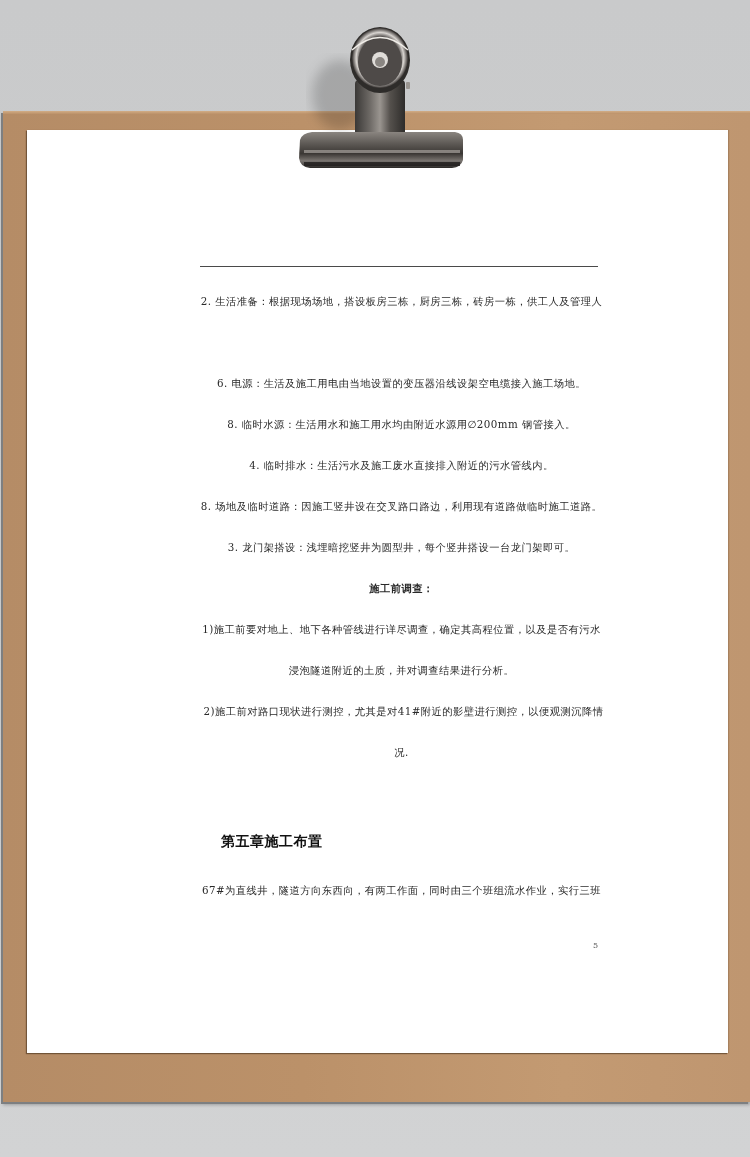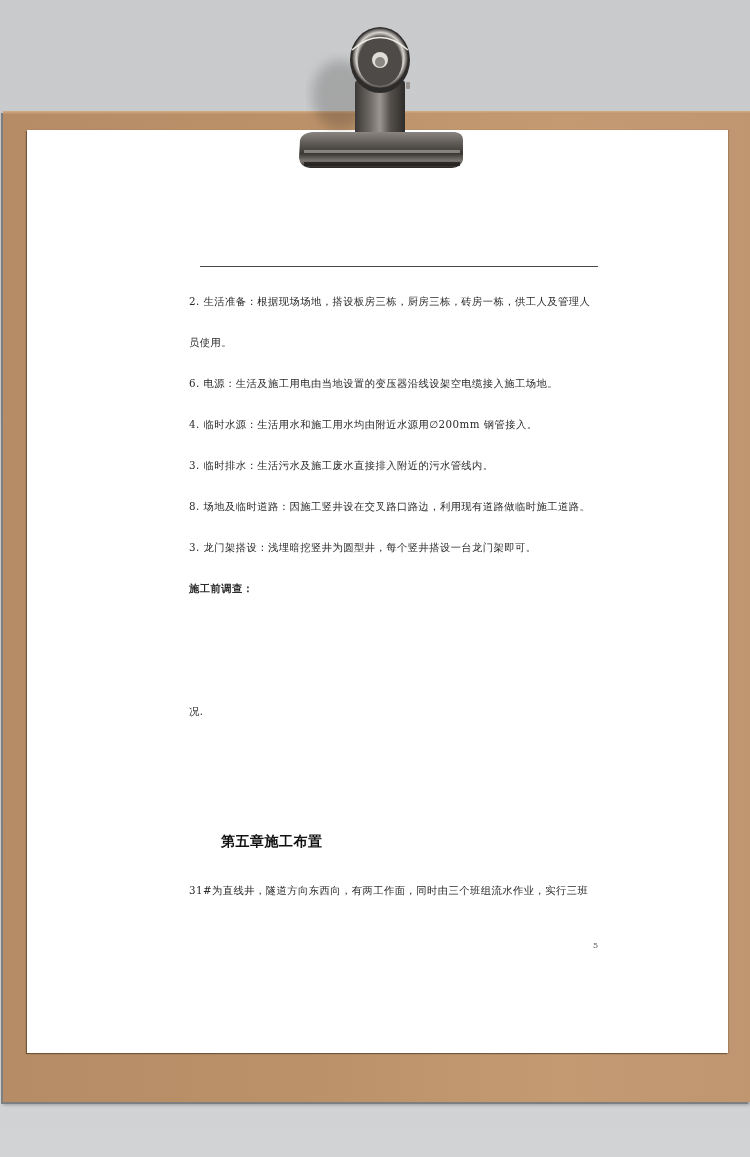--- a/index.html
+++ b/index.html
@@ -42,20 +42,21 @@
     }
     .para {
       position: absolute;
       left: 189px;
       width: 425px;
       font-size: 10.3px;
       line-height: 41px;
       color: #2a2a2a;
       letter-spacing: 0.45px;
       white-space: nowrap;
+      text-align: center;
     }
     .indent { padding-left: 4px; }
     .chapter {
       position: absolute;
       left: 221px; top: 833px;
       font-family: Liberation Sans, sans-serif;
       font-weight: bold;
       font-size: 14px;
       color: #111;
       letter-spacing: 0.5px;
@@ -71,58 +72,60 @@
 <body>
 
 <div class="board"></div>
 
 <div class="paper"></div>
 
 <div class="rule"></div>
 
 <div class="para" style="top:281px;">
   <div>2. 生活准备：根据现场场地，搭设板房三栋，厨房三栋，砖房一栋，供工人及管理人</div>
-  <div>员使用。</div>
 </div>
 
 <div class="para" style="top:363px;">
   <div>6. 电源：生活及施工用电由当地设置的变压器沿线设架空电缆接入施工场地。</div>
 </div>
 
 <div class="para" style="top:404px;">
-  <div>4. 临时水源：生活用水和施工用水均由附近水源用∅200mm 钢管接入。</div>
+  <div>8. 临时水源：生活用水和施工用水均由附近水源用∅200mm 钢管接入。</div>
 </div>
 
 <div class="para" style="top:445px;">
-  <div>3. 临时排水：生活污水及施工废水直接排入附近的污水管线内。</div>
+  <div>4. 临时排水：生活污水及施工废水直接排入附近的污水管线内。</div>
 </div>
 
 <div class="para" style="top:486px;">
   <div>8. 场地及临时道路：因施工竖井设在交叉路口路边，利用现有道路做临时施工道路。</div>
 </div>
 
 <div class="para" style="top:527px;">
   <div>3. 龙门架搭设：浅埋暗挖竖井为圆型井，每个竖井搭设一台龙门架即可。</div>
 </div>
 
 <div class="para" style="top:568px;font-weight:bold;">
   <div>施工前调查：</div>
 </div>
 
 <div class="para" style="top:609px;">
+  <div>1)施工前要对地上、地下各种管线进行详尽调查，确定其高程位置，以及是否有污水</div>
+  <div>浸泡隧道附近的土质，并对调查结果进行分析。</div>
 </div>
 
 <div class="para indent" style="top:691px;">
+  <div> 2)施工前对路口现状进行测控，尤其是对41#附近的影壁进行测控，以便观测沉降情</div>
   <div style="margin-left:-4px;">况.</div>
 </div>
 
 <div class="chapter">第五章施工布置</div>
 
 <div class="para" style="top:870px;">
-  <div>31#为直线井，隧道方向东西向，有两工作面，同时由三个班组流水作业，实行三班</div>
+  <div>67#为直线井，隧道方向东西向，有两工作面，同时由三个班组流水作业，实行三班</div>
 </div>
 
 <div class="page-num">5</div>
 
 <svg class="clip" viewBox="0 0 750 180" width="750" height="180">
   <defs>
     <linearGradient id="metal" x1="0" y1="0" x2="1" y2="0">
       <stop offset="0" stop-color="#3a3836"></stop>
       <stop offset="0.3" stop-color="#6e6a66"></stop>
       <stop offset="0.5" stop-color="#9a9590"></stop>

